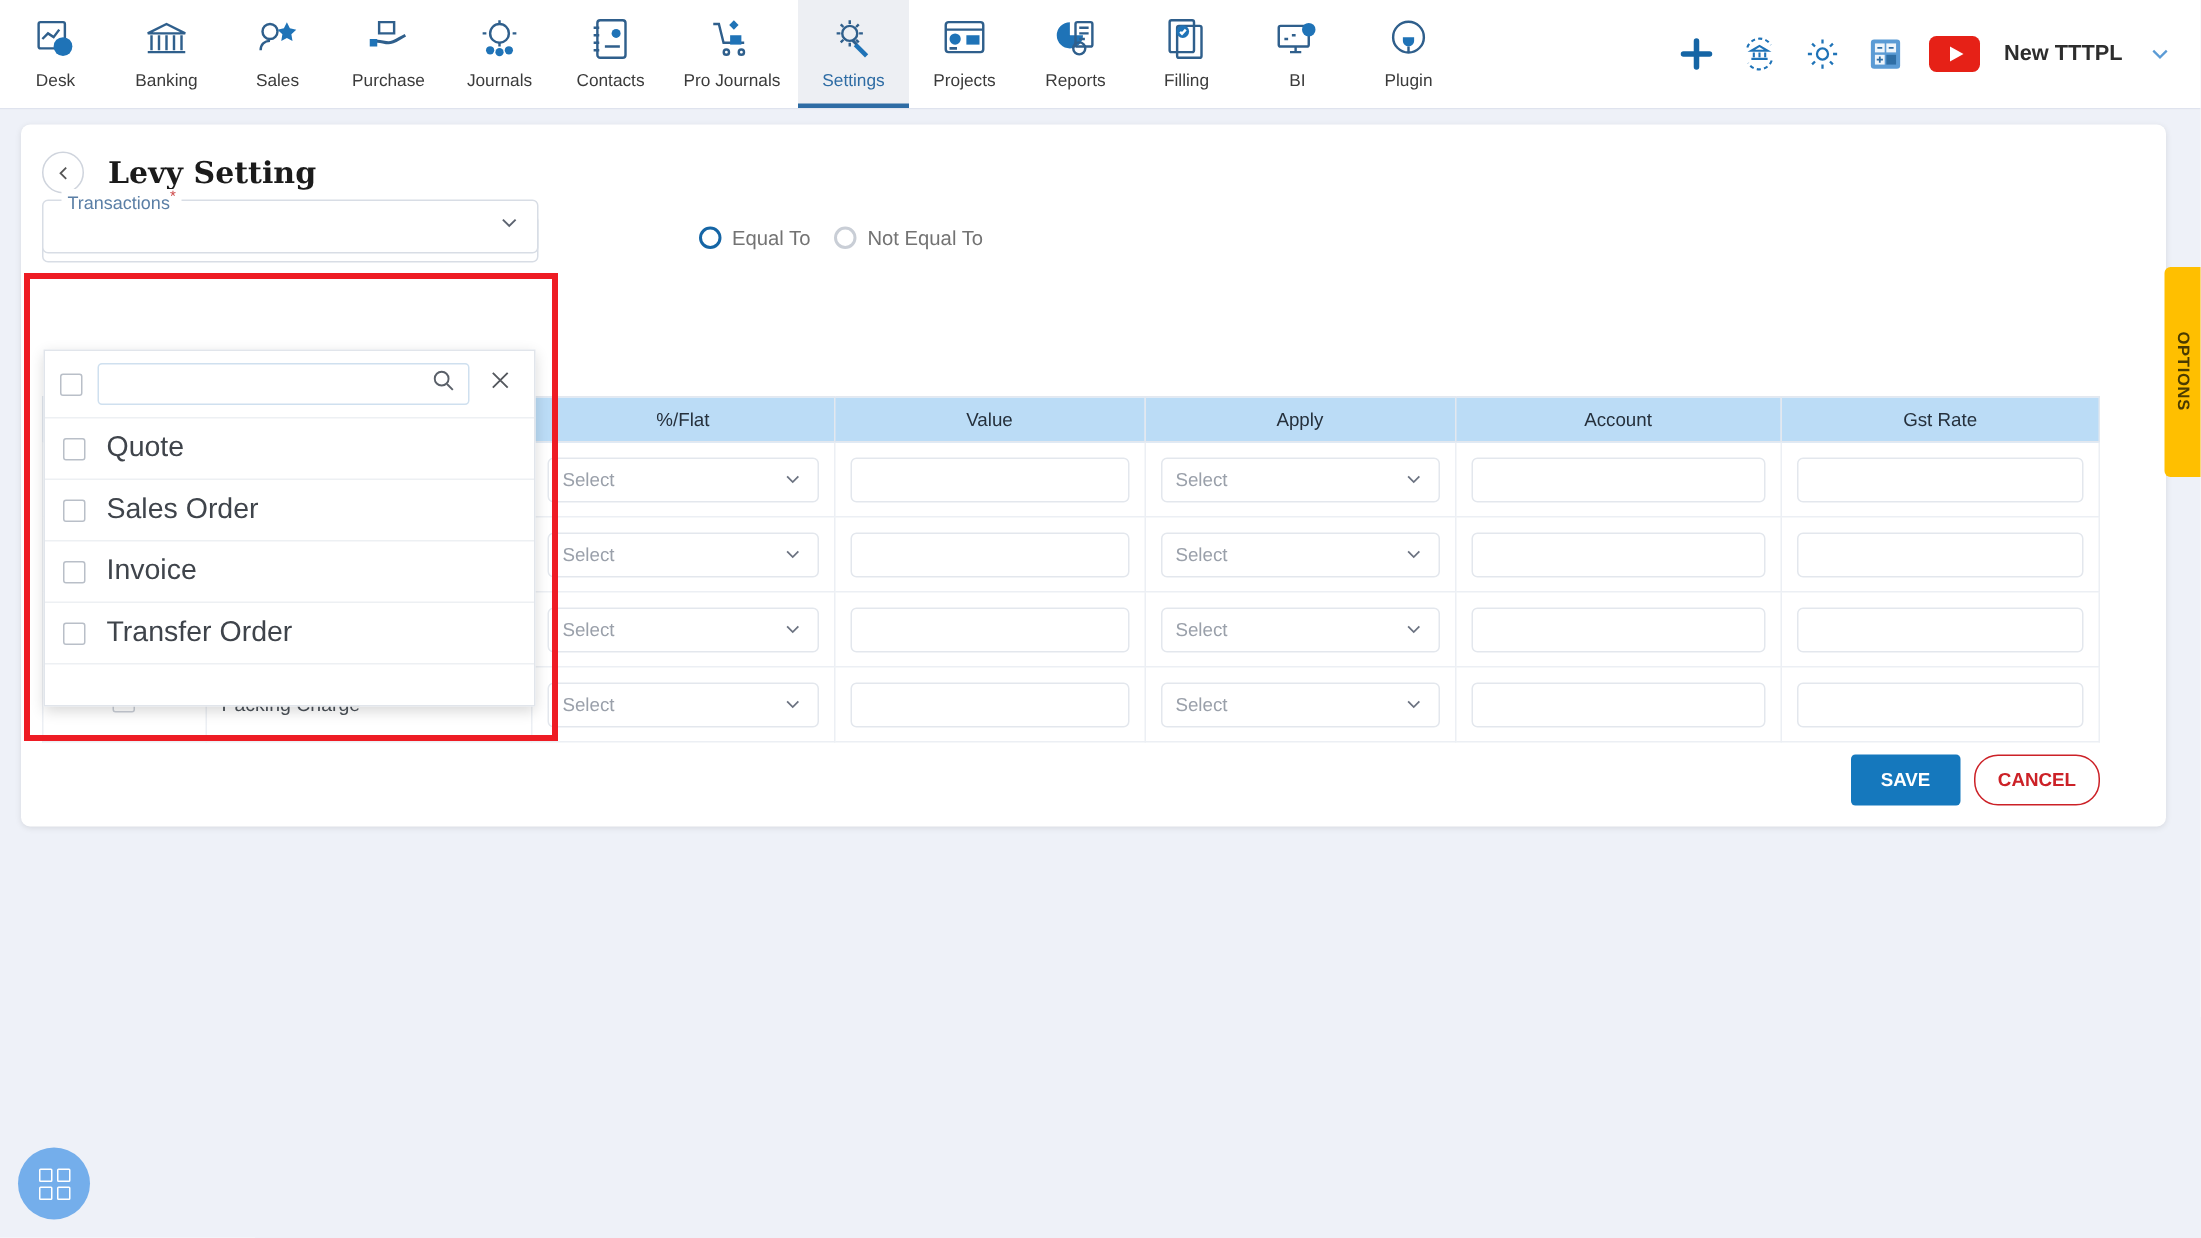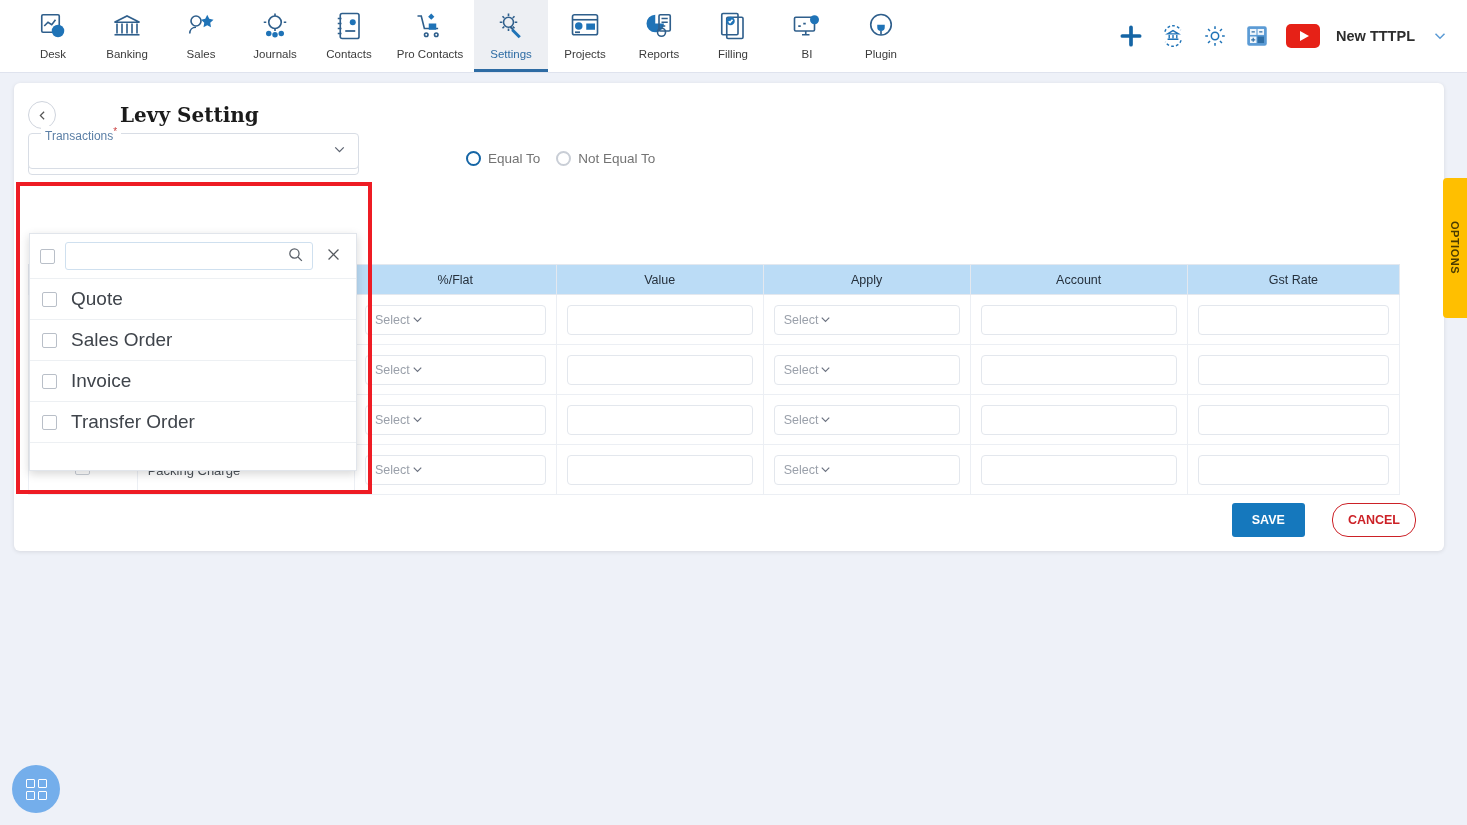--- a/index.html
+++ b/index.html
@@ -11,21 +11,21 @@
   }
 
   
   .topnav {
     position: absolute; top: 0; left: 0;
     width: 1467px; height: 73px;
     background: #ffffff;
     display: flex; align-items: flex-start;
     border-bottom: 1px solid #dfe3ee;
   }
-  .nav-items { display: flex; align-items: flex-start; padding-left: 16px; }
+  .nav-items { display: flex; align-items: flex-start; padding-left: 0; }
   .nav-item {
     width: 74px; height: 72px;
     display: flex; flex-direction: column;
     align-items: center; justify-content: flex-start;
     padding-top: 9px;
     cursor: pointer; position: relative;
   }
   .nav-item .ico { height: 34px; display:flex; align-items:center; justify-content:center; }
   .nav-item .lbl {
     margin-top: 5px; font-size: 11.5px; color: #3b3b3b; white-space: nowrap;
@@ -57,21 +57,21 @@
   .company-name { font-size: 14.5px; font-weight: bold; color: #2d2d2d; white-space: nowrap; }
 
   
   .card {
     position: absolute; left: 14px; top: 83px;
     width: 1430px; height: 468px;
     background: #ffffff;
     border-radius: 6px;
     box-shadow: 0 1px 4px rgba(0,0,0,.10);
   }
-  .card-header { display: flex; align-items: center; padding: 18px 0 0 14px; gap: 48px; }
+  .card-header { display: flex; align-items: center; padding: 18px 0 0 14px; }
   .back-btn {
     width: 28px; height: 28px; border-radius: 50%;
     border: 1px solid #cfd4dd; background: #fff;
     display: flex; align-items: center; justify-content: center;
     cursor: pointer; color: #555;
   }
   .page-title {
     margin-left: 16px; font-family: "DejaVu Serif", serif;
     font-size: 20px; font-weight: bold; color: #1b1b1b;
   }
@@ -133,33 +133,33 @@
     padding: 0 10px; vertical-align: middle;
   }
   .cell-label { font-size: 13px; color: #4b5158; }
   .cell-chk {
     width: 15px; height: 15px; border: 1px solid #c9ced6;
     border-radius: 2px; background: #fff; display: inline-block;
   }
   .mini-sel {
     width: 100%; height: 30px;
     border: 1px solid #e3e7ed; border-radius: 4px;
-    display: flex; align-items: center; justify-content: flex-start;
+    display: flex; align-items: center; justify-content: space-between;
     padding: 0 9px; background: #fff; cursor: pointer;
   }
   .mini-sel span { font-size: 12.5px; color: #9aa0aa; }
   .mini-inp {
     width: 100%; height: 30px;
     border: 1px solid #e3e7ed; border-radius: 4px; background: #fff;
   }
 
   
   .footer {
-    position: absolute; right: 28px; bottom: 14px;
-    display: flex; align-items: center; gap: 27px; margin-left: 16px;
+    position: absolute; right: 44px; bottom: 14px;
+    display: flex; align-items: center; gap: 9px; margin-left: 16px;
   }
   .btn-save {
     background: #1578bd; color: #fff; border: none;
     font-size: 12.5px; font-weight: bold;
     padding: 10px 20px; border-radius: 3px; cursor: pointer;
     font-family: "Liberation Sans", sans-serif;
   }
   .btn-cancel {
     background: #fff; color: #cc2127; border: 1.5px solid #cc2127;
     font-size: 12.5px; font-weight: bold;
@@ -264,20 +264,30 @@
       <span class="ico">
         <svg width="30" height="30" viewBox="0 0 24 24" fill="none" stroke="#2f5f8c" stroke-width="1.3">
           <circle cx="8" cy="8" r="4"></circle>
             <path d="M3 18c0-3 2-5 5-5"></path>
           <path d="M17 3l1.6 3.2L22 7l-2.6 2.4L20 13l-3-1.6L14 13l.6-3.6L12 7l3.4-.8z" fill="#1f73b7" stroke="none"></path>
         </svg>
       </span>
       <span class="lbl">Sales</span>
     </div>
 
+    <div class="nav-item">
+      <span class="ico">
+        <svg width="30" height="30" viewBox="0 0 24 24" fill="none" stroke="#2f5f8c" stroke-width="1.3">
+          <path d="M7 3h8v6H7z"></path>
+            <path d="M3 14c3-2 6 0 9 0s5-2 9-4" stroke-width="1.6"></path>
+          <rect x="2" y="12" width="4" height="4" fill="#1f73b7" stroke="none"></rect>
+        </svg>
+      </span>
+      <span class="lbl">Purchase</span>
+    </div>
 
     <div class="nav-item">
       <span class="ico">
         <svg width="30" height="30" viewBox="0 0 24 24" fill="none" stroke="#2f5f8c" stroke-width="1.3">
           <circle cx="12" cy="9" r="5"></circle>
             <path d="M12 2v2M12 14v2M5 9H3M21 9h-2"></path>
           <circle cx="7" cy="18" r="2.2" fill="#1f73b7" stroke="none"></circle>
           <circle cx="12" cy="19" r="2.2" fill="#1f73b7" stroke="none"></circle>
           <circle cx="17" cy="18" r="2.2" fill="#1f73b7" stroke="none"></circle>
         </svg>
@@ -300,21 +310,21 @@
     <div class="nav-item wide">
       <span class="ico">
         <svg width="30" height="30" viewBox="0 0 24 24" fill="none" stroke="#2f5f8c" stroke-width="1.3">
           <path d="M2 4h3l2.5 10h11"></path>
             <circle cx="9" cy="19" r="1.4"></circle>
             <circle cx="17" cy="19" r="1.4"></circle>
           <rect x="11" y="10" width="6" height="5" fill="#1f73b7" stroke="none"></rect>
           <path d="M13 2l2.5 2.5L13 7l-2.5-2.5z" fill="#1f73b7" stroke="none"></path>
         </svg>
       </span>
-      <span class="lbl">Pro Contacts</span>
+      <span class="lbl">Pro Journals</span>
     </div>
 
     <div class="nav-item active">
       <span class="ico">
         <svg width="30" height="30" viewBox="0 0 24 24" fill="none" stroke="#2f5f8c" stroke-width="1.3">
           <circle cx="10" cy="9" r="4"></circle>
           <path d="M10 2v2M10 14v2M3 9h2M15 9h2M5.2 4.2l1.4 1.4M13.4 12.4l1.4 1.4M14.8 4.2l-1.4 1.4M6.6 12.4l-1.4 1.4"></path>
           <path d="M13 15l6 6" stroke="#1f73b7" stroke-width="2.4"></path>
           <path d="M11.4 12.6l2.2 2.2" stroke="#2f5f8c" stroke-width="1.6"></path>
         </svg>

